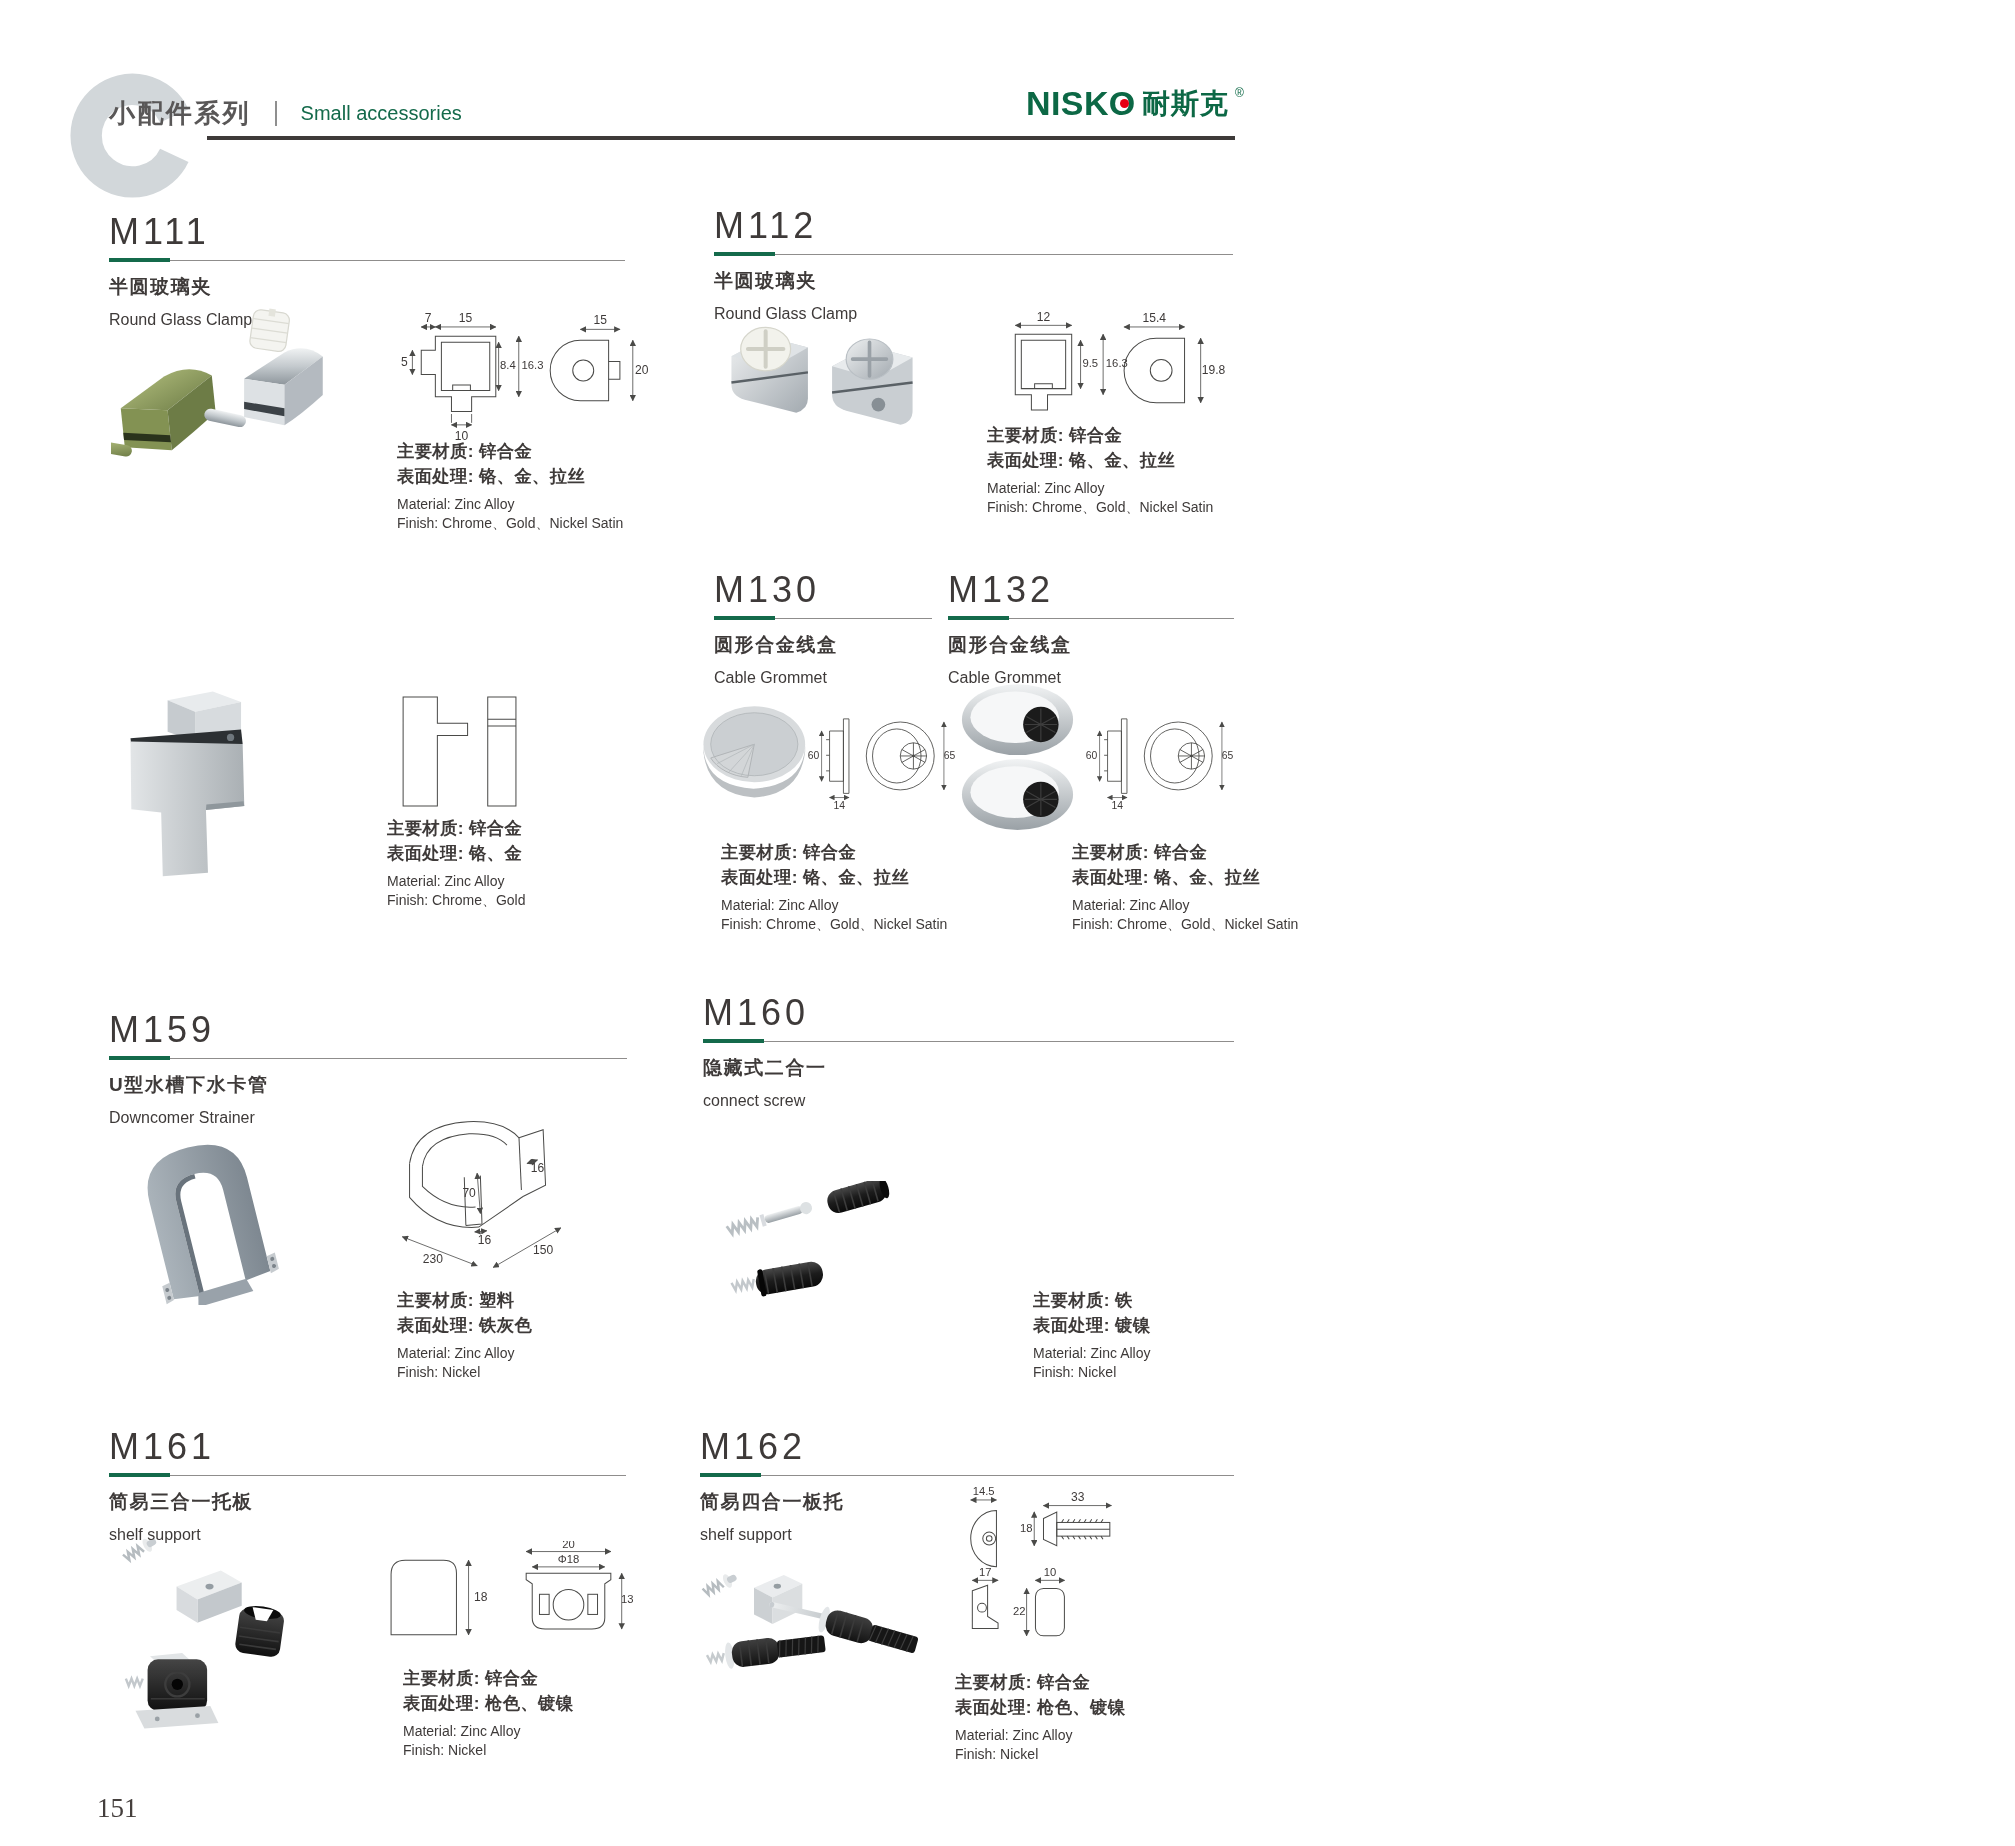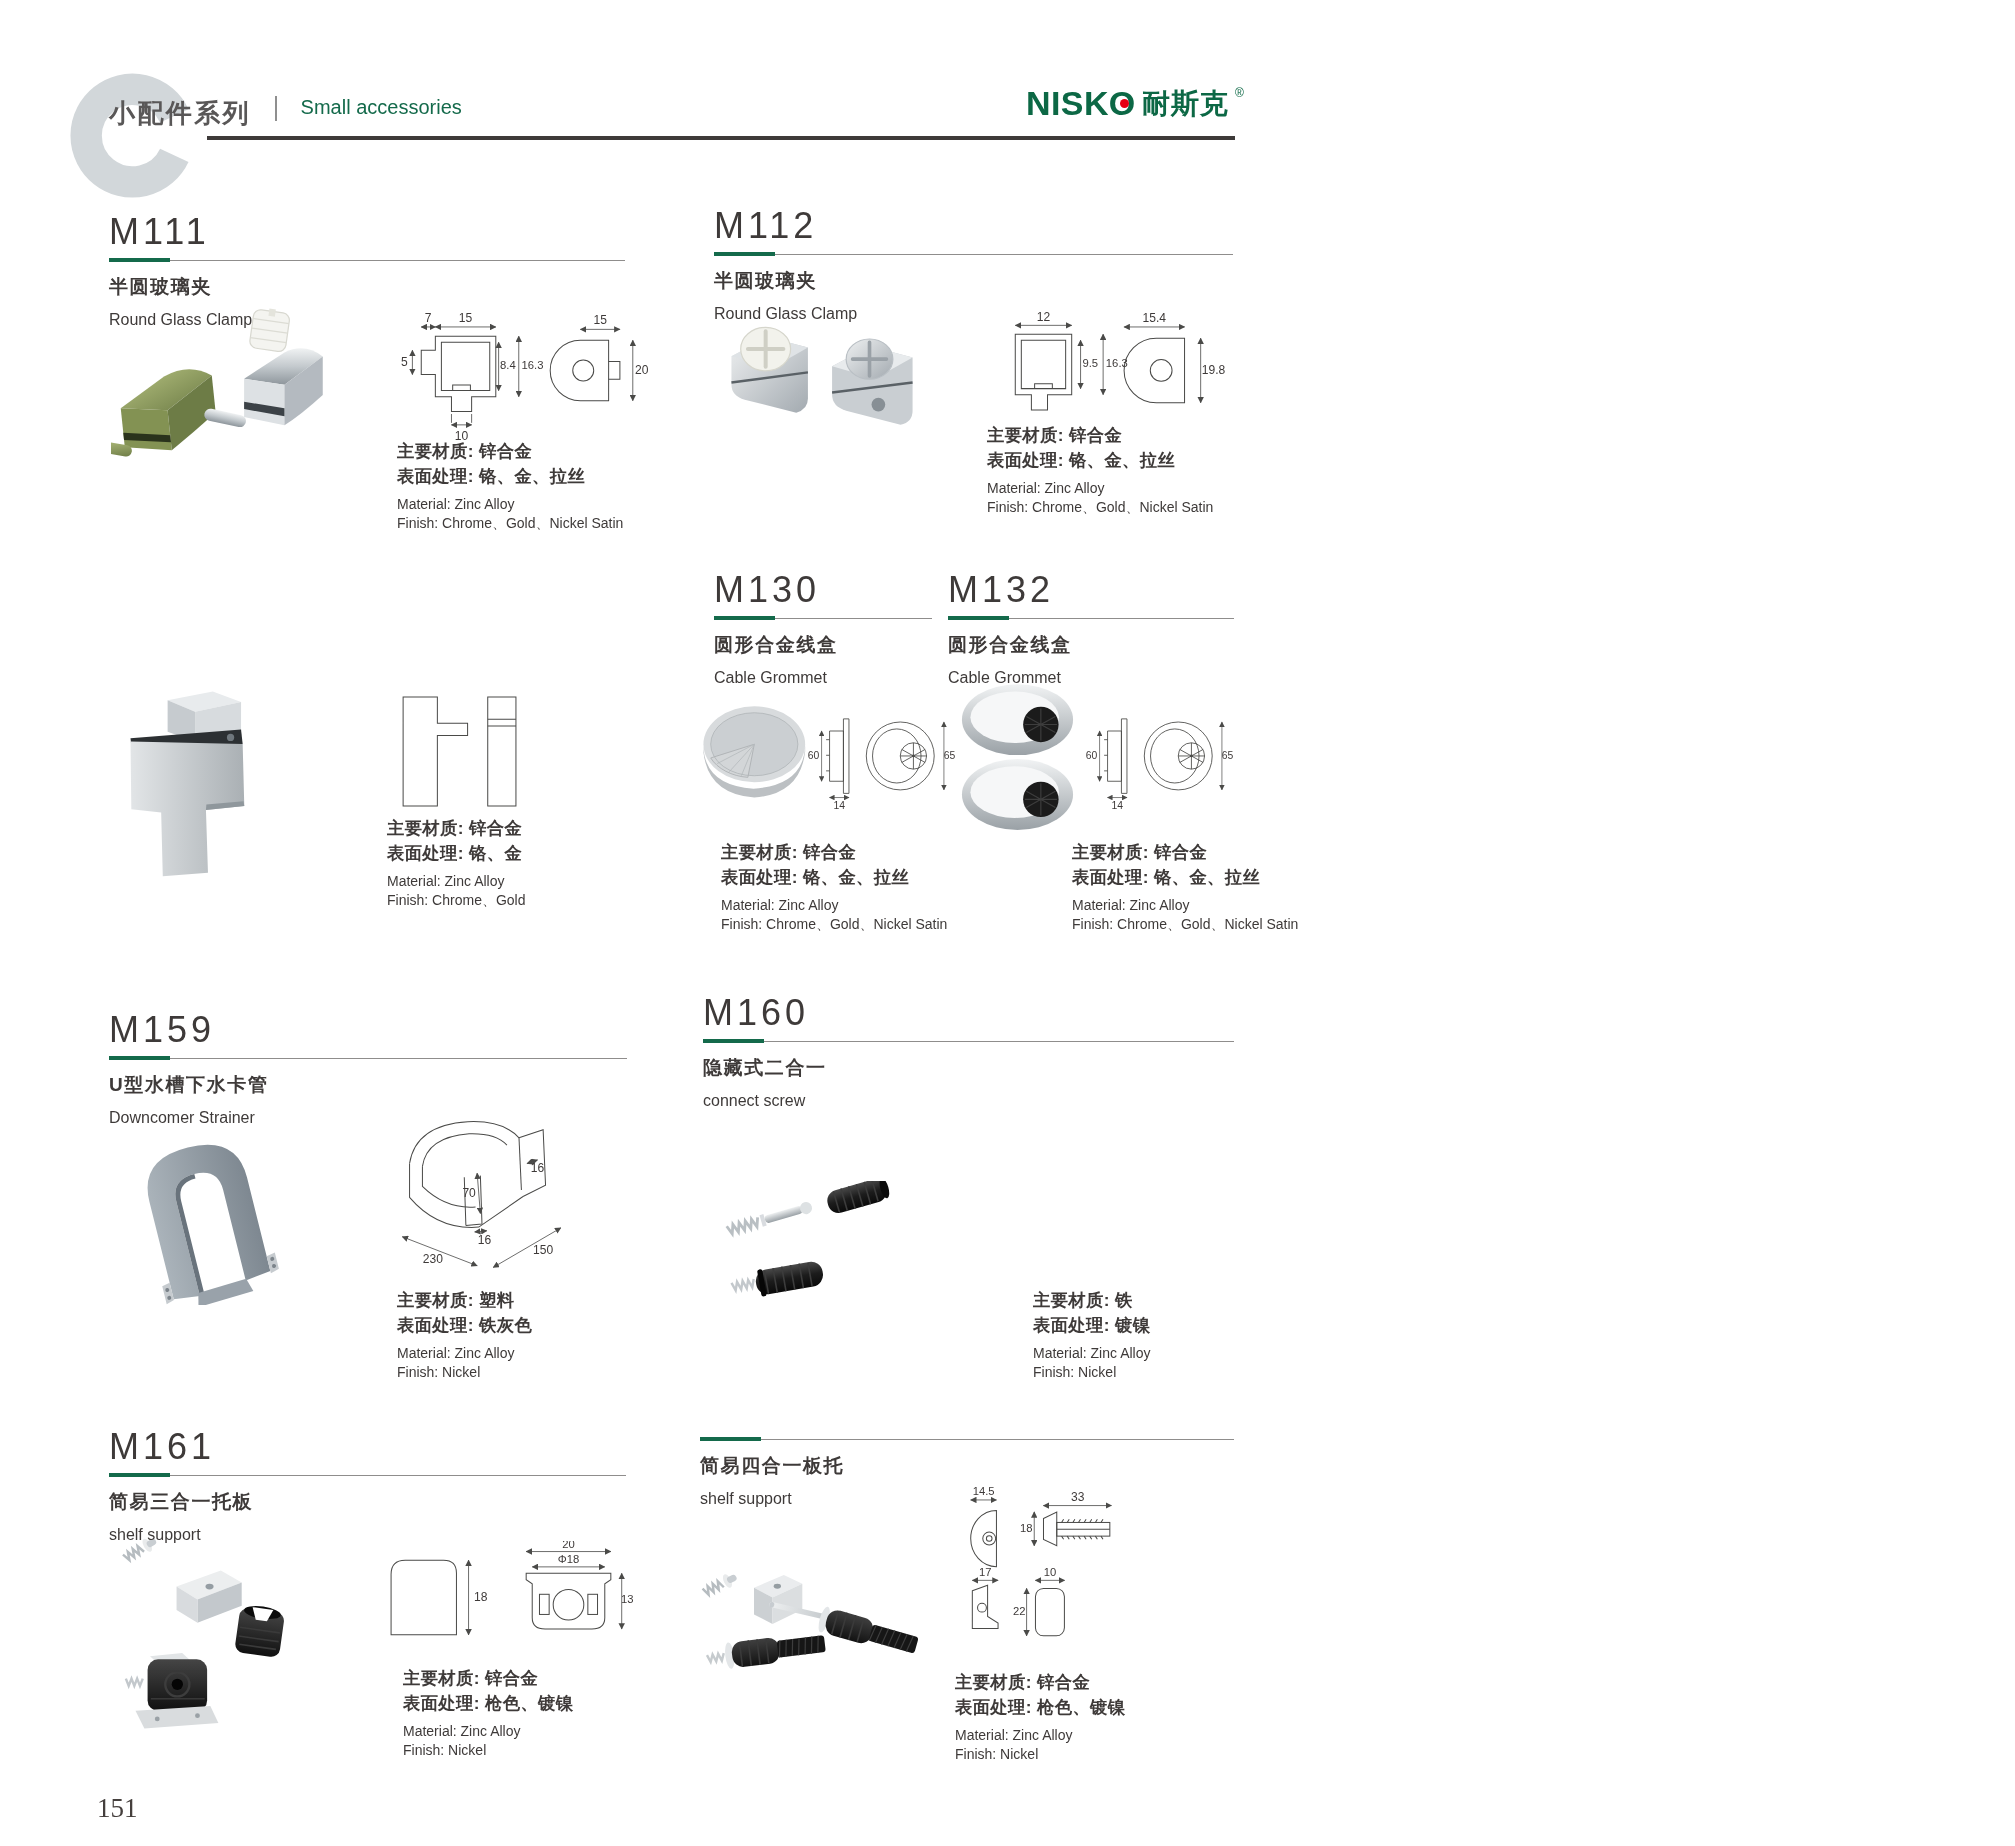--- a/index.html
+++ b/index.html
@@ -36,21 +36,21 @@
 </style>
 </head>
 <body>
 
 <div class="page">
 
   <svg class="abs" style="left:60px;top:39px;z-index:0" width="161" height="161" viewBox="0 0 400 400" aria-label="C">
     <path d="M284,191 A115,115 0 1 0 284,289" fill="none" stroke="#D2D7DA" stroke-width="78"></path>
   </svg>
 
-  <div class="abs" style="left:109px;top:96px;display:flex;align-items:flex-start;gap:24px;z-index:1">
+  <div class="abs" style="left:109px;top:96px;display:flex;align-items:center;gap:24px;z-index:1">
     <div class="hdr-cn">小配件系列</div>
     <div class="hdr-div"></div>
     <div class="hdr-en">Small accessories</div>
   </div>
 
   <div class="abs" style="left:1026px;top:84px;display:flex;align-items:center;gap:6.4px;z-index:1">
     <span style="position:relative;display:inline-block">
       <span class="logo-latin">NISKO</span>
       <span style="position:absolute;right:6.4px;top:14.5px;width:9.7px;height:9.7px;border-radius:50%;background:#E60012"></span>
     </span>
@@ -125,20 +125,21 @@
     <div class="code">M161</div>
     <div class="rule">
         <span class="rule-seg"></span>
         <span class="rule-line"></span>
       </div>
     <div class="name-cn">简易三合一托板</div>
     <div class="name-en">shelf support</div>
   </div>
 
   <div class="card abs" style="left:700px;top:1429px;width:534px">
+    <div class="code">M162</div>
     <div class="rule">
         <span class="rule-seg"></span>
         <span class="rule-line"></span>
       </div>
     <div class="name-cn">简易四合一板托</div>
     <div class="name-en">shelf support</div>
   </div>
 
   <svg class="abs" style="left:111px;top:300px" width="242" height="210" viewBox="0 0 600 520">
     <defs>

